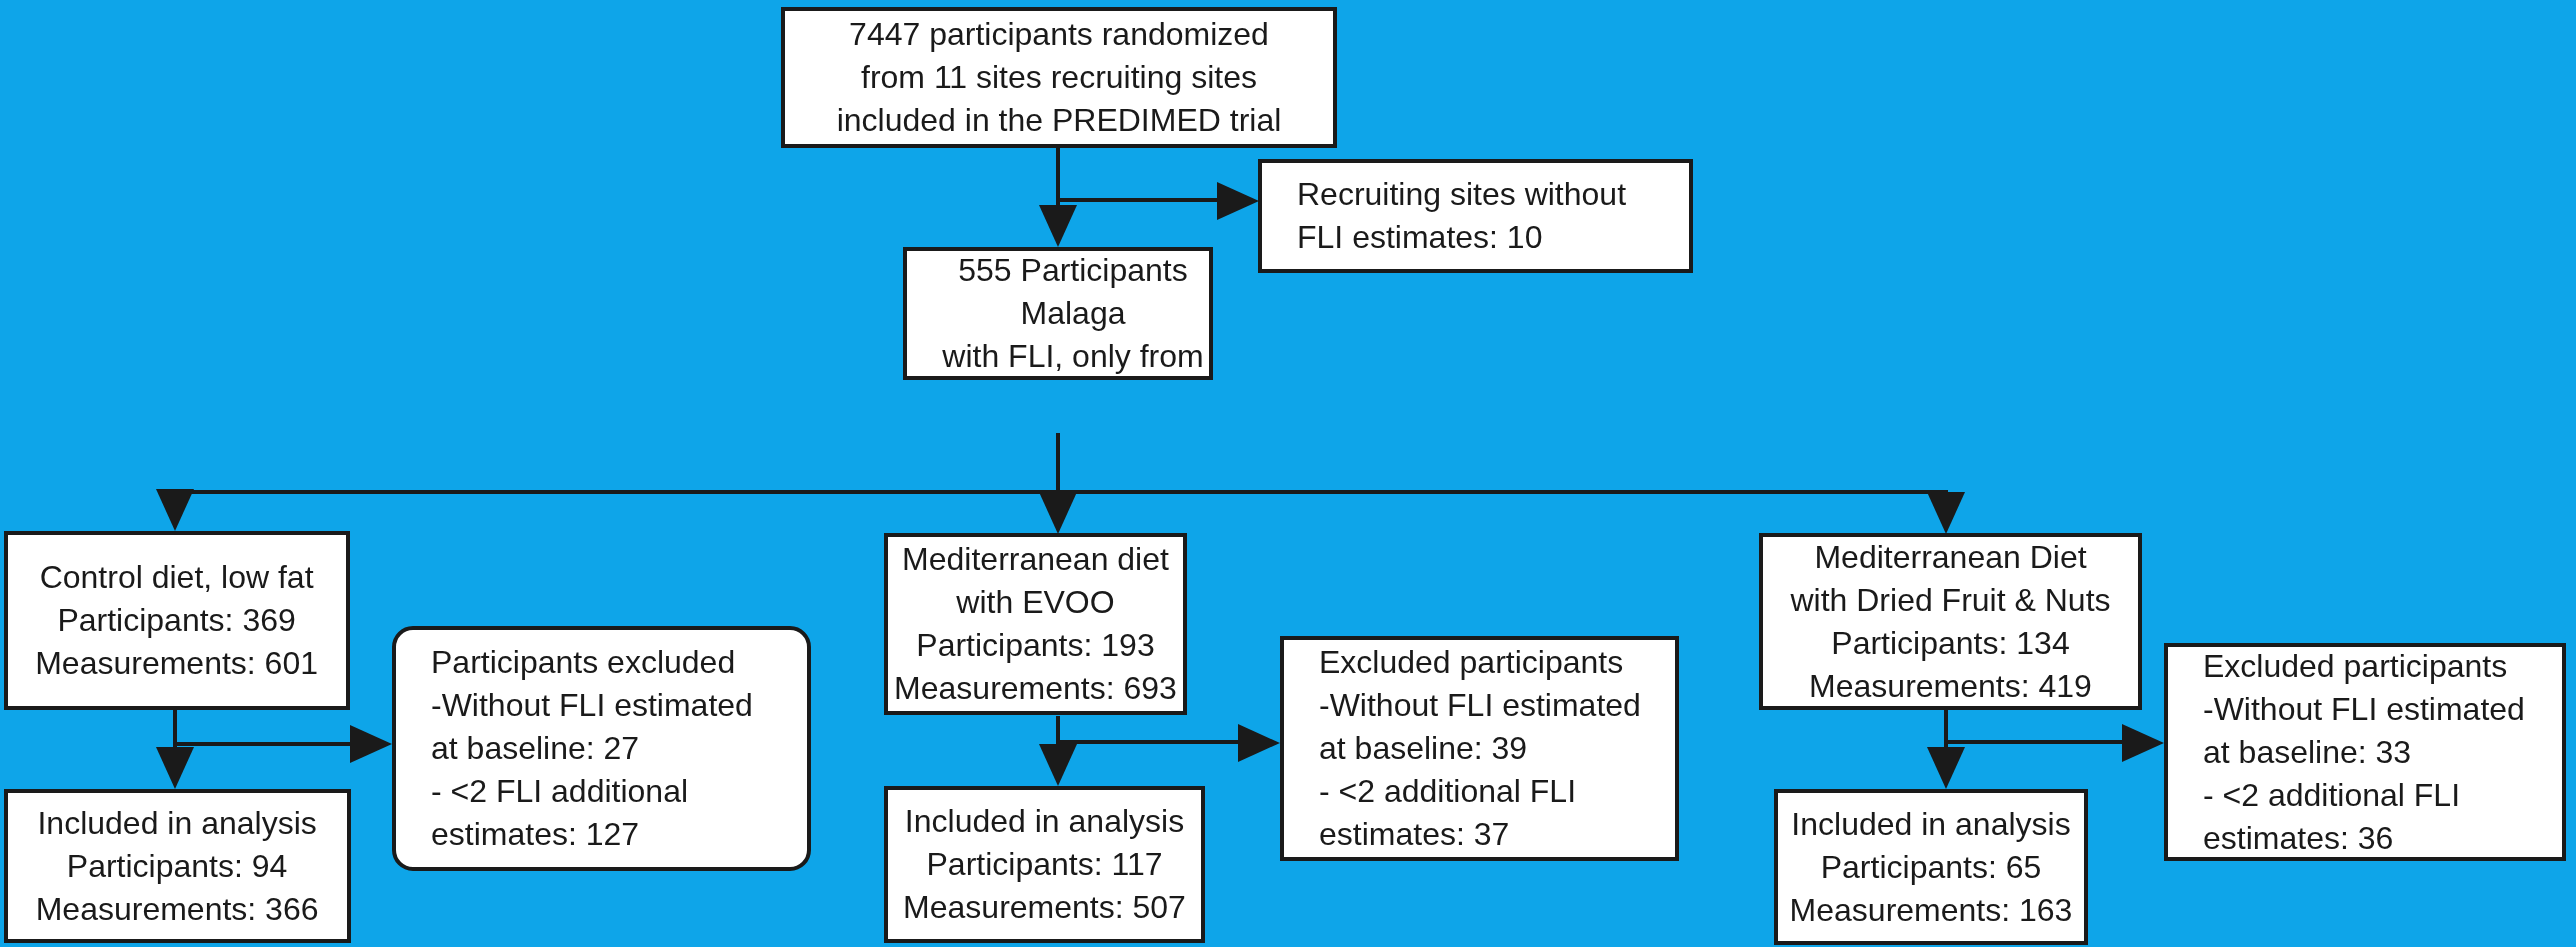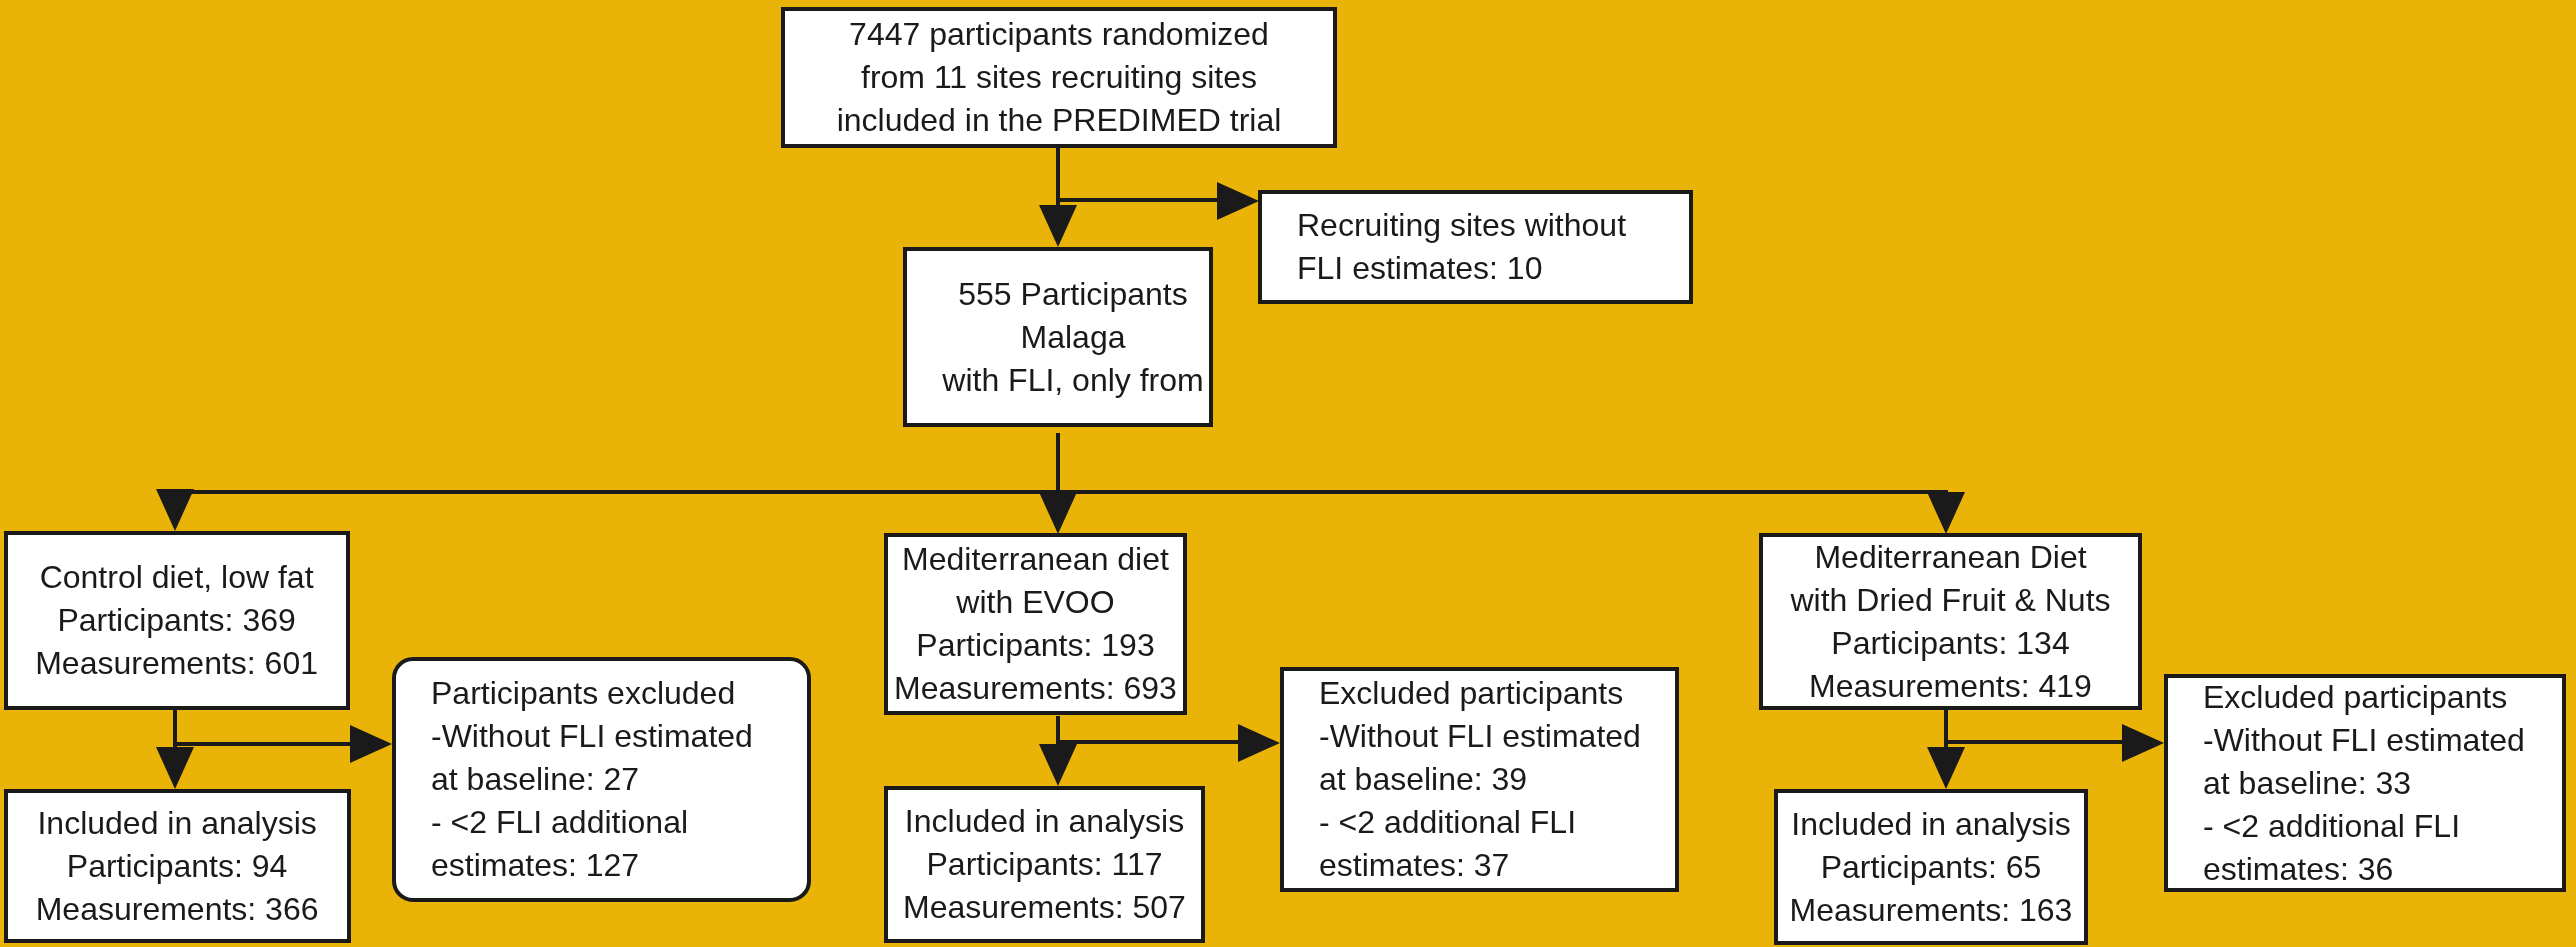--- a/index.html
+++ b/index.html
@@ -4,41 +4,40 @@
 <style>
   html, body {
     margin: 0;
     padding: 0;
     background: #ffffff;
   }
   #canvas {
     position: relative;
     width: 2576px;
     height: 948px;
-    background: #eab308;
+    background: #0ea5e9;
     font-family: "Liberation Sans", "DejaVu Sans", sans-serif;
     color: #1a1a1a;
   }
   .box {
     position: absolute;
     box-sizing: border-box;
     border: 4.3px solid #1a1a1a;
     background: #ffffff;
     display: flex;
     flex-direction: column;
     justify-content: center;
     font-size: 32px;
     line-height: 43px;
     text-align: center;
   }
   .box.left {
     text-align: left;
     padding-left: 35px;
     padding-right: 5px;
-    margin-top: 31px;
   }
   .line { white-space: nowrap; }
   .vline {
     position: absolute;
     width: 4.3px;
     background: #1a1a1a;
   }
   .hline {
     position: absolute;
     height: 4.3px;
@@ -68,21 +67,21 @@
     <div class="line">7447 participants randomized</div>
     <div class="line">from 11 sites recruiting sites</div>
     <div class="line">included in the PREDIMED trial</div>
   </div>
 
   <div class="box left" style="left:1258px; top:159px; width:435px; height:114px;">
     <div class="line">Recruiting sites without</div>
     <div class="line">FLI estimates: 10</div>
   </div>
 
-  <div class="box" style="left:903px; top:247px; width:310px; height:180px;padding-left:30px;">
+  <div class="box" style="left:903px; top:247px; width:310px; height:133px;padding-left:30px;">
     <div class="line">555 Participants</div>
     <div class="line">Malaga</div>
     <div class="line">with FLI, only from</div>
   </div>
 
   <div class="box" style="left:3.6px; top:531px; width:346px; height:179px;">
     <div class="line">Control diet, low fat</div>
     <div class="line">Participants: 369</div>
     <div class="line">Measurements: 601</div>
   </div>

